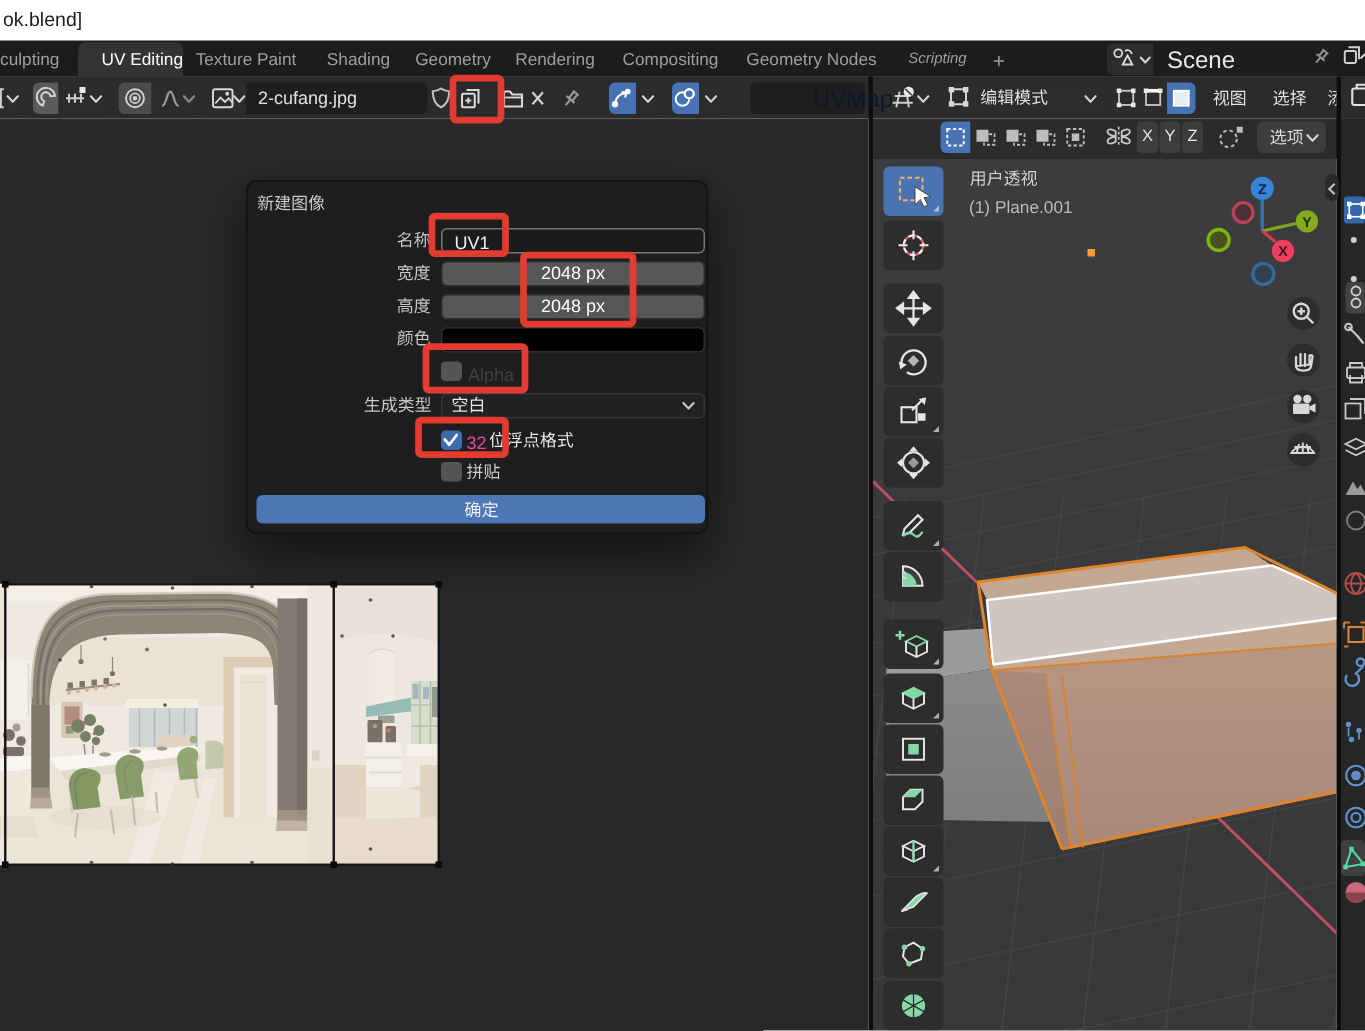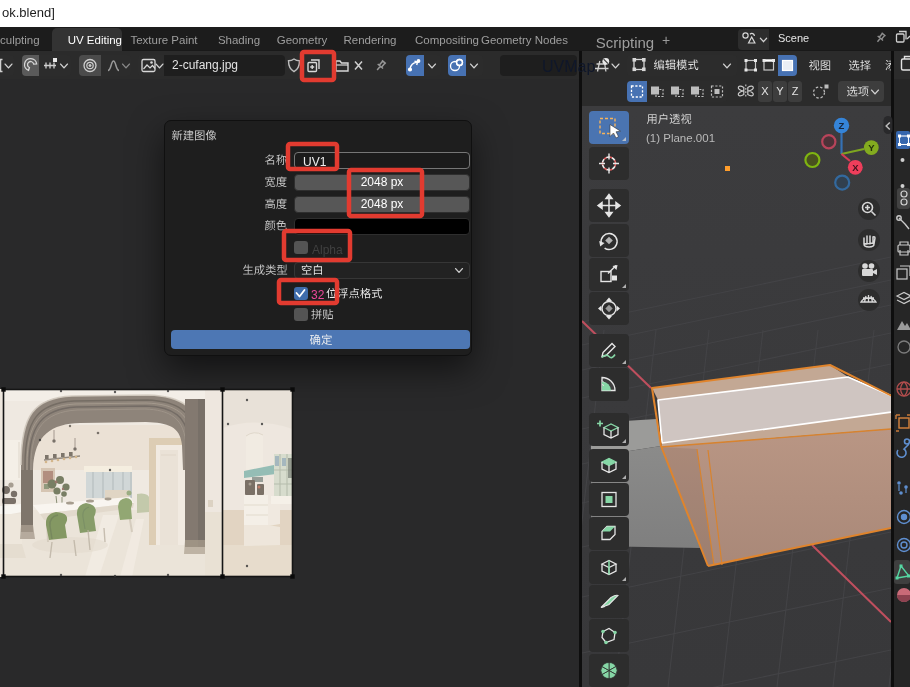--- a/index.html
+++ b/index.html
@@ -21,26 +21,26 @@
     <div class="abs" style="left:894px;top:79px;width:16px;height:608px;background:#262626;"></div>
     <div class="abs" style="left:0px;top:50px;width:910px;height:1px;background:#191919;"></div>
     <div class="abs" style="left:0px;top:34px;width:46px;height:16px;font-size:11.5px;color:#9e9e9e;"><span class="t">culpting</span></div>
     <div class="abs" style="left:52px;top:28px;width:70px;height:23px;background:#333333;border-radius:5px 5px 0 0;"></div>
     <div class="abs" style="left:52px;top:34px;width:70px;height:16px;font-size:11.5px;color:#fefefe;text-align:right;"><span class="t">UV Editing</span></div>
     <div class="abs" style="left:104px;top:34px;width:120px;height:16px;font-size:11.5px;color:#9e9e9e;text-align:center;"><span class="t">Texture Paint</span></div>
     <div class="abs" style="left:179px;top:34px;width:120px;height:16px;font-size:11.5px;color:#9e9e9e;text-align:center;"><span class="t">Shading</span></div>
     <div class="abs" style="left:242px;top:34px;width:120px;height:16px;font-size:11.5px;color:#9e9e9e;text-align:center;"><span class="t">Geometry</span></div>
     <div class="abs" style="left:310px;top:34px;width:120px;height:16px;font-size:11.5px;color:#9e9e9e;text-align:center;"><span class="t">Rendering</span></div>
     <div class="abs" style="left:387px;top:34px;width:120px;height:16px;font-size:11.5px;color:#9e9e9e;text-align:center;"><span class="t">Compositing</span></div>
-    <div class="abs" style="left:481px;top:34px;width:120px;height:16px;font-size:11.5px;color:#9e9e9e;text-align:left;"><span class="t">Geometry Nodes</span></div>
-    <div class="abs" style="left:565px;top:34px;width:120px;height:16px;font-size:15px;color:#9e9e9e;text-align:center;"><span class="t">Scripting</span></div>
+    <div class="abs" style="left:481px;top:34px;width:120px;height:16px;font-size:11.5px;color:#9e9e9e;text-align:center;"><span class="t">Geometry Nodes</span></div>
+    <div class="abs" style="left:565px;top:34px;width:120px;height:16px;font-size:10px;color:#9e9e9e;text-align:center;font-style:italic;"><span class="t">Scripting</span></div>
     <div class="abs" style="left:658px;top:32px;width:16px;height:17px;font-size:14px;color:#9b9b9b;text-align:center;">+</div>
     <div class="abs" style="left:738px;top:29px;width:31px;height:21px;background:#2d2d2d;border-radius:4px 0 0 4px;"></div>
     <div class="abs" style="left:769px;top:29px;width:124px;height:21px;background:#1d1d1d;border-radius:0 4px 4px 0;"></div>
-    <div class="abs" style="left:778px;top:32px;width:80px;height:15px;font-size:11px;color:#e6e6e6;"><span class="t">Scene</span></div>
+    <div class="abs" style="left:778px;top:32px;width:80px;height:15px;font-size:16px;color:#e6e6e6;"><span class="t">Scene</span></div>
     <div class="abs" style="left:-16px;top:55px;width:30px;height:21px;background:#2c2c2c;border-radius:4px;"></div>
     <div class="abs" style="left:22px;top:55px;width:17px;height:21px;background:#5a5a5a;border-radius:4px 0 0 4px;"></div>
     <div class="abs" style="left:39px;top:55px;width:32px;height:21px;background:#2c2c2c;border-radius:0 4px 4px 0;"></div>
     <div class="abs" style="left:79px;top:55px;width:22px;height:21px;background:#4b4b4b;border-radius:4px 0 0 4px;"></div>
     <div class="abs" style="left:101px;top:55px;width:30px;height:21px;background:#2c2c2c;border-radius:0 4px 4px 0;"></div>
     <div class="abs" style="left:138px;top:55px;width:26px;height:21px;background:#2c2c2c;border-radius:4px 0 0 4px;"></div>
     <div class="abs" style="left:164px;top:55px;width:121px;height:21px;background:#1e1e1e;border-radius:0 4px 4px 0;"></div>
     <div class="abs" style="left:172px;top:58px;width:110px;height:15px;font-size:12px;color:#e2e2e2;"><span class="t">2-cufang.jpg</span></div>
     <div class="abs" style="left:406px;top:55px;width:18px;height:21px;background:#4772b3;border-radius:4px 0 0 4px;"></div>
     <div class="abs" style="left:424px;top:55px;width:17px;height:21px;background:#2c2c2c;border-radius:0 4px 4px 0;"></div>

